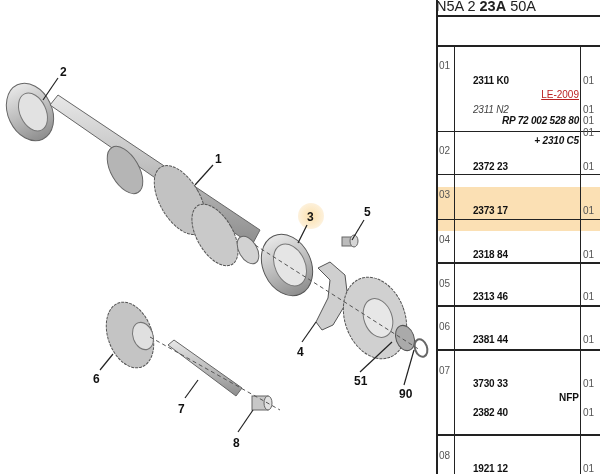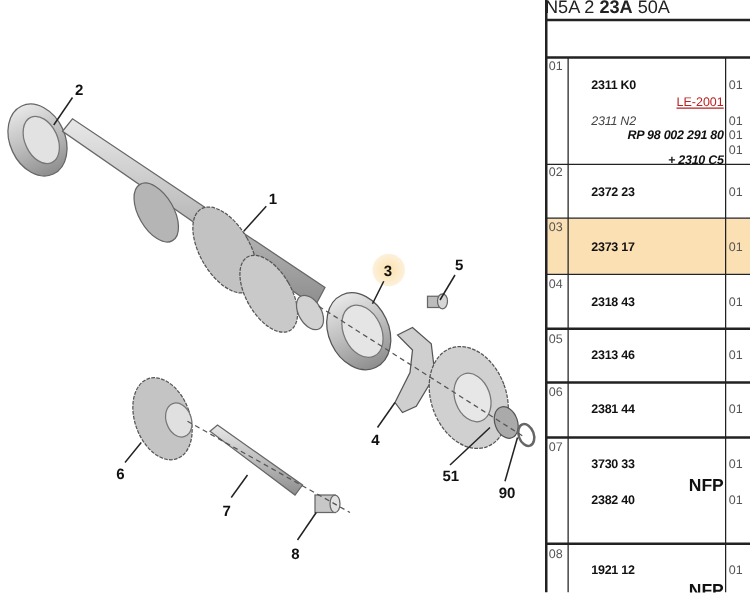--- a/index.html
+++ b/index.html
@@ -4,29 +4,29 @@
 <style>
   html, body { margin:0; padding:0; }
   body { width:600px; height:474px; background:#fff; position:relative; overflow:hidden; font-family:"Liberation Sans", sans-serif; }
   #diagram { position:absolute; left:0; top:0; width:430px; height:474px; }
   .callout { position:absolute; font-weight:bold; font-size:12px; color:#111; font-family:"Liberation Sans", sans-serif; }
   #panel { position:absolute; left:420px; top:0; width:180px; height:474px; }
   .hdr { position:absolute; left:16px; top:-2px; font-size:14.5px; color:#222; white-space:nowrap; }
   .hdr b { font-weight:bold; }
   .vline { position:absolute; background:#222; }
   .hline { position:absolute; background:#222; height:2px; }
-  .row { position:absolute; left:17px; width:163px; }
+  .row { position:absolute; left:17px; width:163px;margin-top:12px; }
   .row.hl { background:#fbe0b4; }
   .idx { position:absolute; left:2px; top:2px; font-size:10px; color:#555; }
   .ref { position:absolute; left:36px; font-size:10px; font-weight:bold; color:#111; letter-spacing:-0.2px; }
   .qty { position:absolute; left:146px; font-size:10px; color:#555; }
   .it { font-style:italic; font-weight:normal; color:#444; }
   .itb { font-style:italic; font-weight:bold; color:#111; }
   .rlink { position:absolute; font-size:10px; color:#b22; text-decoration:underline; }
-  .nfp { position:absolute; font-size:14px; font-weight:bold; color:#111;padding-left:48px; }
+  .nfp { position:absolute; font-size:10px; font-weight:bold; color:#111;padding-left:48px; }
 </style>
 </head>
 <body>
 
 <div id="diagram">
   <svg width="430" height="474" viewBox="0 0 430 474">
     <defs>
       <linearGradient id="metal" x1="0" y1="0" x2="0" y2="1">
         <stop offset="0" stop-color="#e8e8e8"></stop>
           <stop offset="0.5" stop-color="#bdbdbd"></stop>
@@ -131,44 +131,44 @@
   <div class="hline" style="left:16px;top:219px;width:164px;height:1px"></div>
   <div class="hline" style="left:16px;top:262px;width:164px"></div>
   <div class="hline" style="left:16px;top:305px;width:164px"></div>
   <div class="hline" style="left:16px;top:349px;width:164px"></div>
   <div class="hline" style="left:16px;top:434px;width:164px"></div>
 
   <div class="row" style="top:46px;height:85px">
     <span class="idx">01</span>
     <span class="ref" style="top:17px">2311 K0</span>
     <span class="qty" style="top:17px">01</span>
-    <span class="rlink" style="right:21px;top:31px">LE-2001</span>
+    <span class="rlink" style="right:21px;top:31px">LE-2009</span>
     <span class="ref it" style="top:46px">2311 N2</span>
     <span class="qty" style="top:46px">01</span>
-    <span class="ref itb" style="left:auto;right:21px;top:57px">RP 98 002 291 80</span>
+    <span class="ref itb" style="left:auto;right:21px;top:57px">RP 72 002 528 80</span>
     <span class="qty" style="top:57px">01</span>
     <span class="ref itb" style="left:auto;right:21px;top:77px">+ 2310 C5</span>
     <span class="qty" style="top:69px">01</span>
   </div>
 
   <div class="row" style="top:131px;height:43px">
     <span class="idx">02</span>
     <span class="ref" style="top:18px">2372 23</span>
     <span class="qty" style="top:18px">01</span>
   </div>
 
   <div class="row" style="top:175px;height:44px">
     <span class="idx">03</span>
     <span class="ref" style="top:18px">2373 17</span>
     <span class="qty" style="top:18px">01</span>
   </div>
 
   <div class="row" style="top:220px;height:42px">
     <span class="idx">04</span>
-    <span class="ref" style="top:17px">2318 43</span>
+    <span class="ref" style="top:17px">2318 84</span>
     <span class="qty" style="top:17px">01</span>
   </div>
 
   <div class="row" style="top:264px;height:26px">
     <span class="idx">05</span>
     <span class="ref" style="top:15px">2313 46</span>
     <span class="qty" style="top:15px">01</span>
   </div>
 
   <div class="row" style="top:307px;height:58px">

